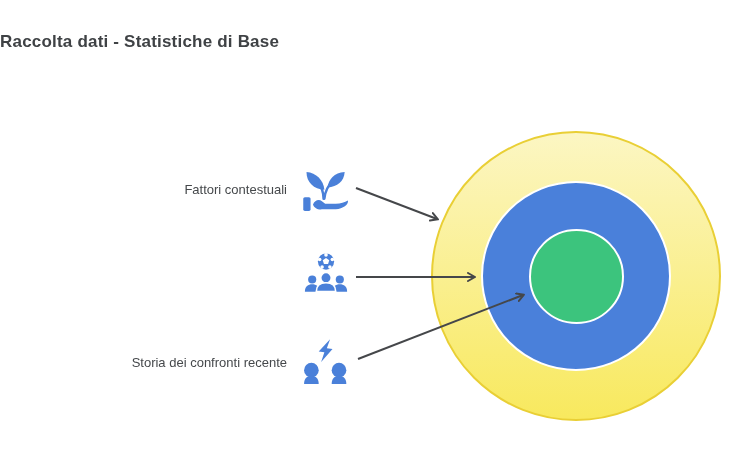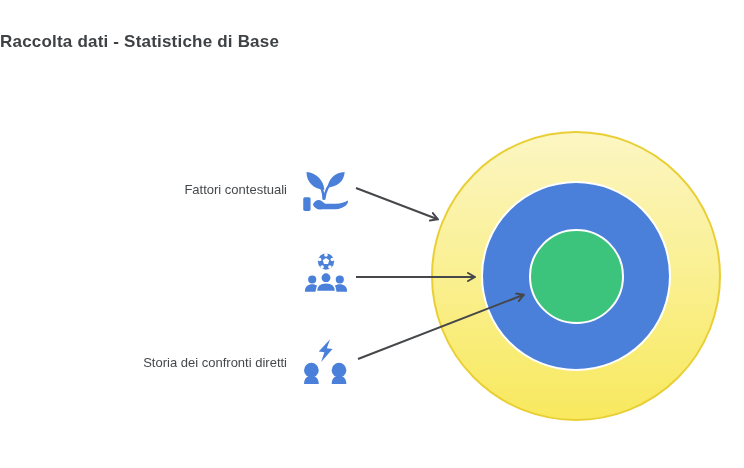--- a/index.html
+++ b/index.html
@@ -76,21 +76,21 @@
         <circle cx="49" cy="35" r="5"></circle>
         <path d="M6 50 C6 43.5 10 41 15 41 C20 41 24 43.5 24 50 Z"></path>
         <path d="M40 50 C40 43.5 44 41 49 41 C54 41 58 43.5 58 50 Z"></path>
         <circle cx="32" cy="33" r="6.5" stroke="#fff" stroke-width="2"></circle>
         <path d="M20 50 C20 42 25 39 32 39 C39 39 44 42 44 50 Z" stroke="#fff" stroke-width="2"></path>
       </svg>
     </span>
   </div>
 
   <div class="row row-3">
-    <span class="row-label">Storia dei confronti diretti</span>
+    <span class="row-label">Storia dei confronti recente</span>
     <span class="icon">
       <svg viewBox="0 0 64 64" fill="currentColor" aria-hidden="true">
         <path d="M37 4 L23 19 L30 20 L26 32 L40 16 L33 15 Z"></path>
         <circle cx="14" cy="42" r="9"></circle>
         <path d="M5 59 C5 52 9 49 14 49 C19 49 23 52 23 59 Z"></path>
         <circle cx="48" cy="42" r="9"></circle>
         <path d="M39 59 C39 52 43 49 48 49 C53 49 57 52 57 59 Z"></path>
       </svg>
     </span>
   </div>

